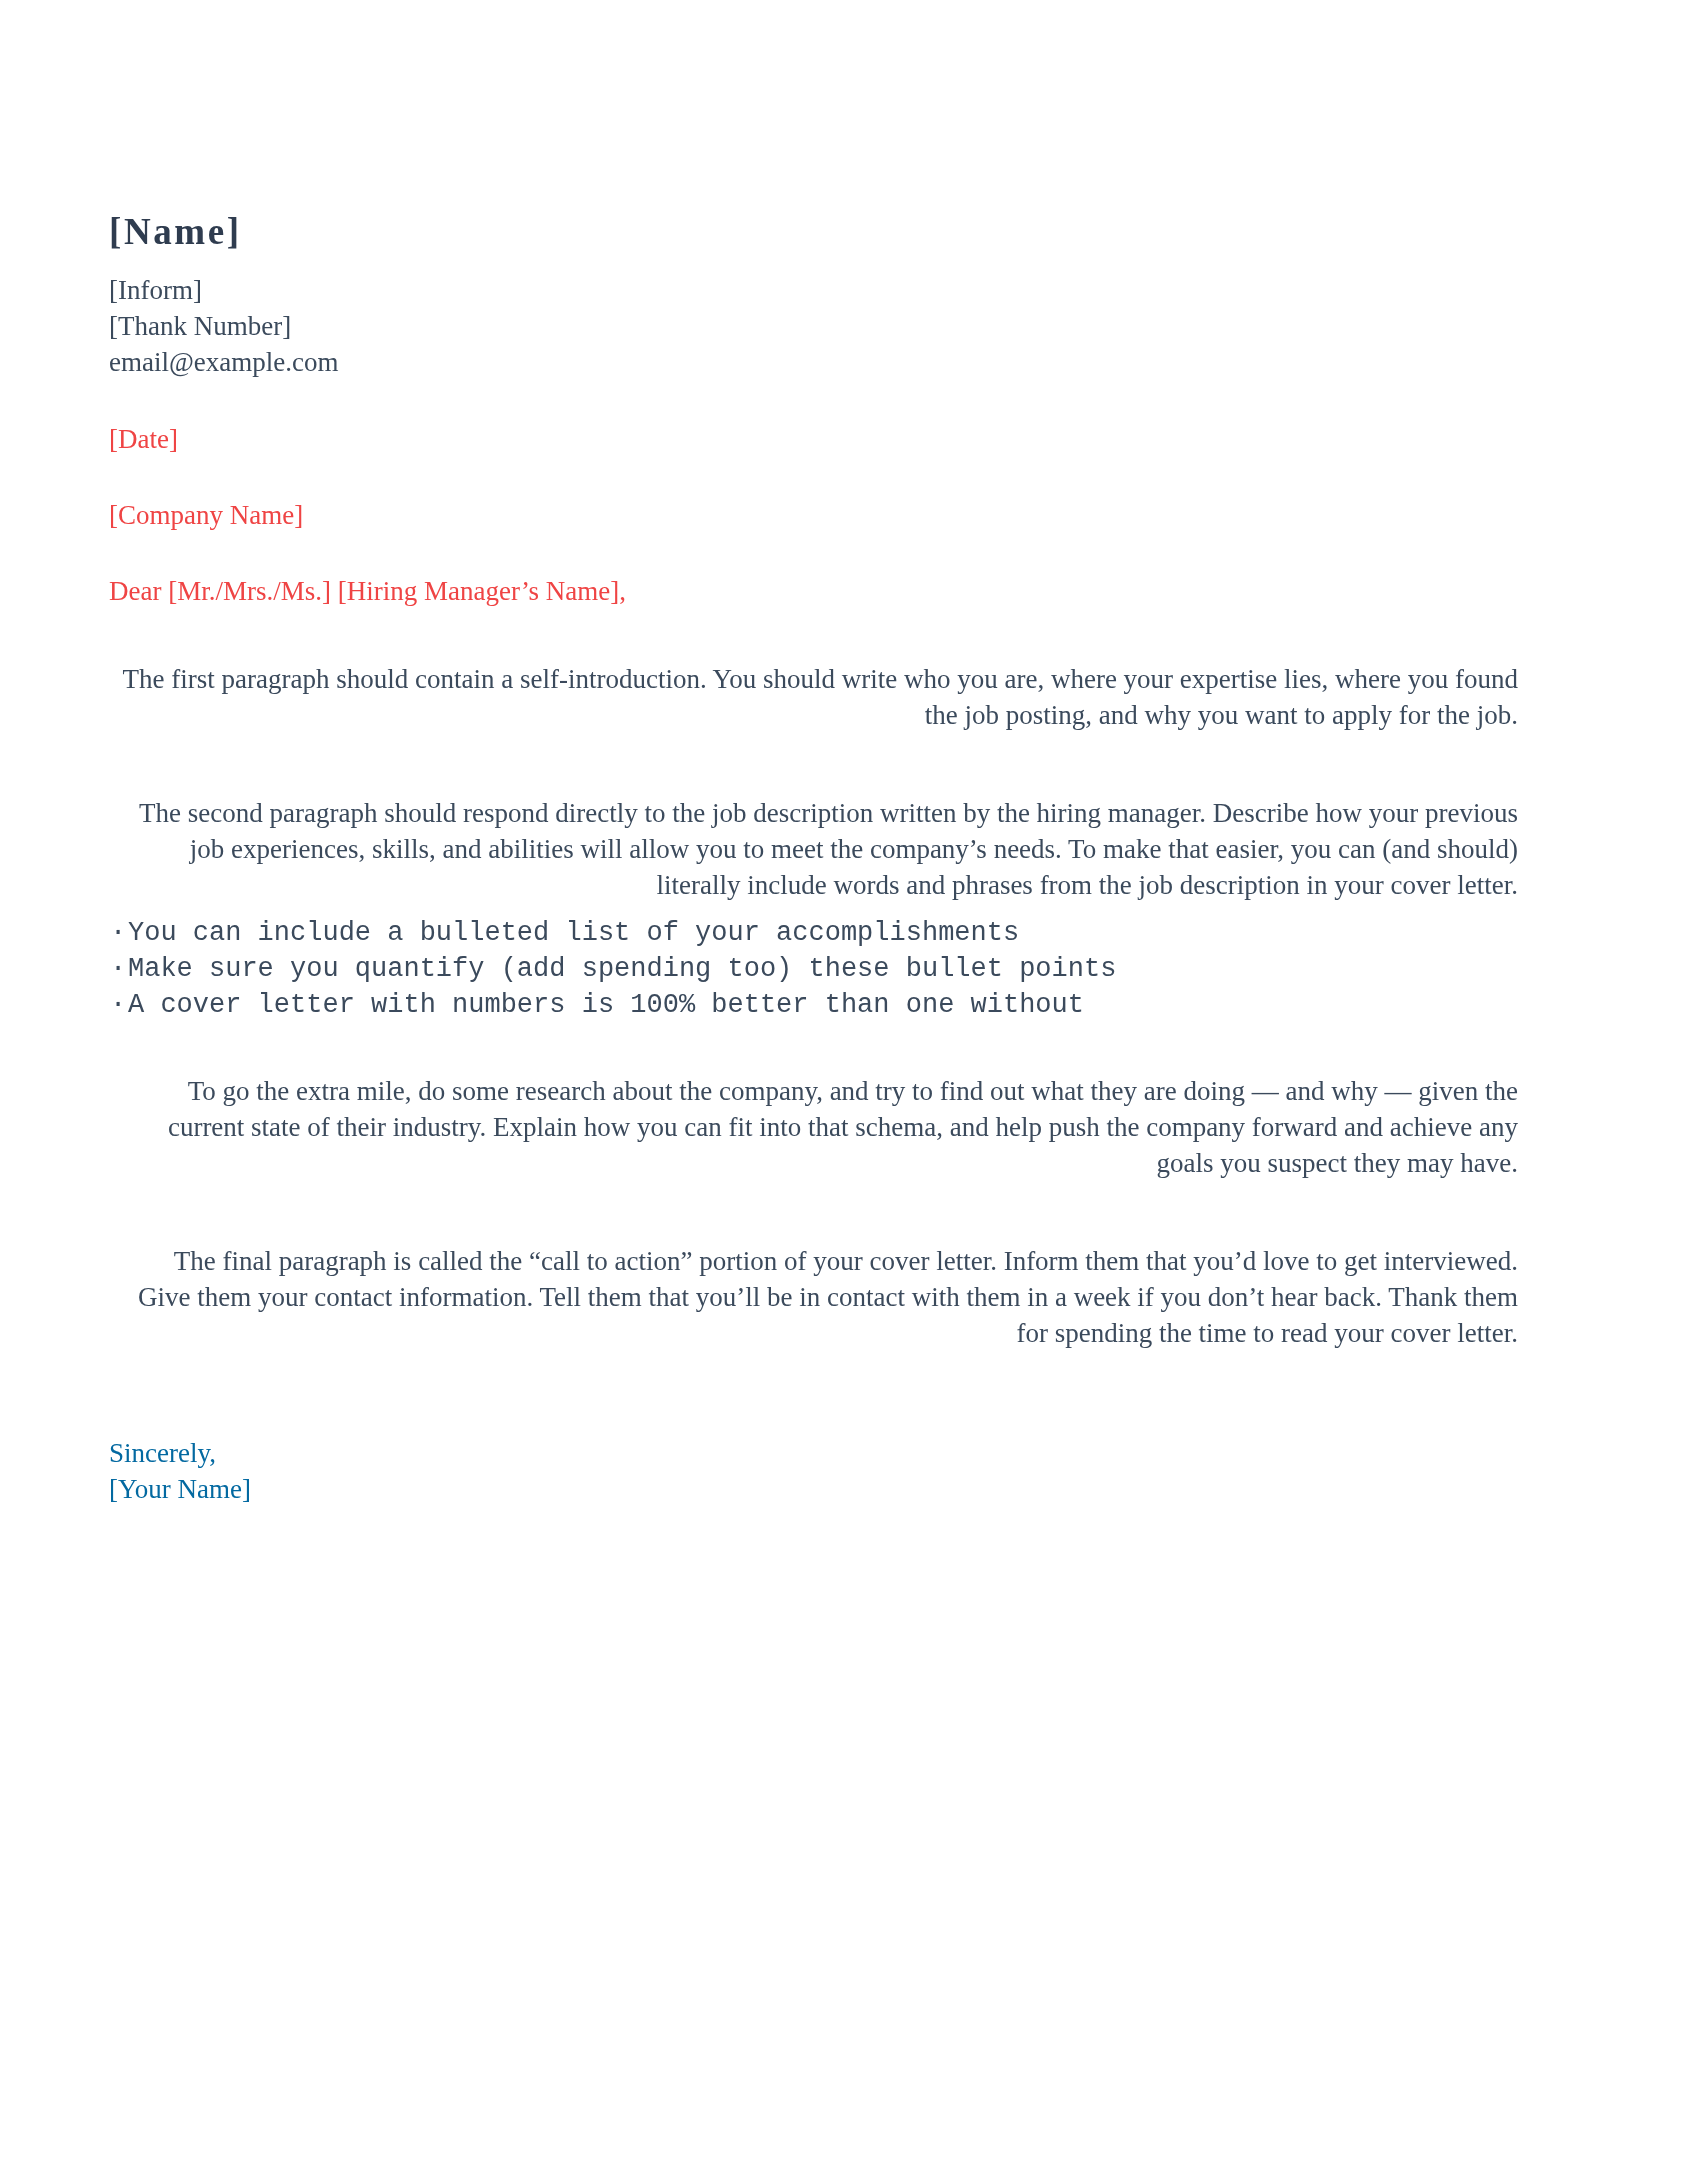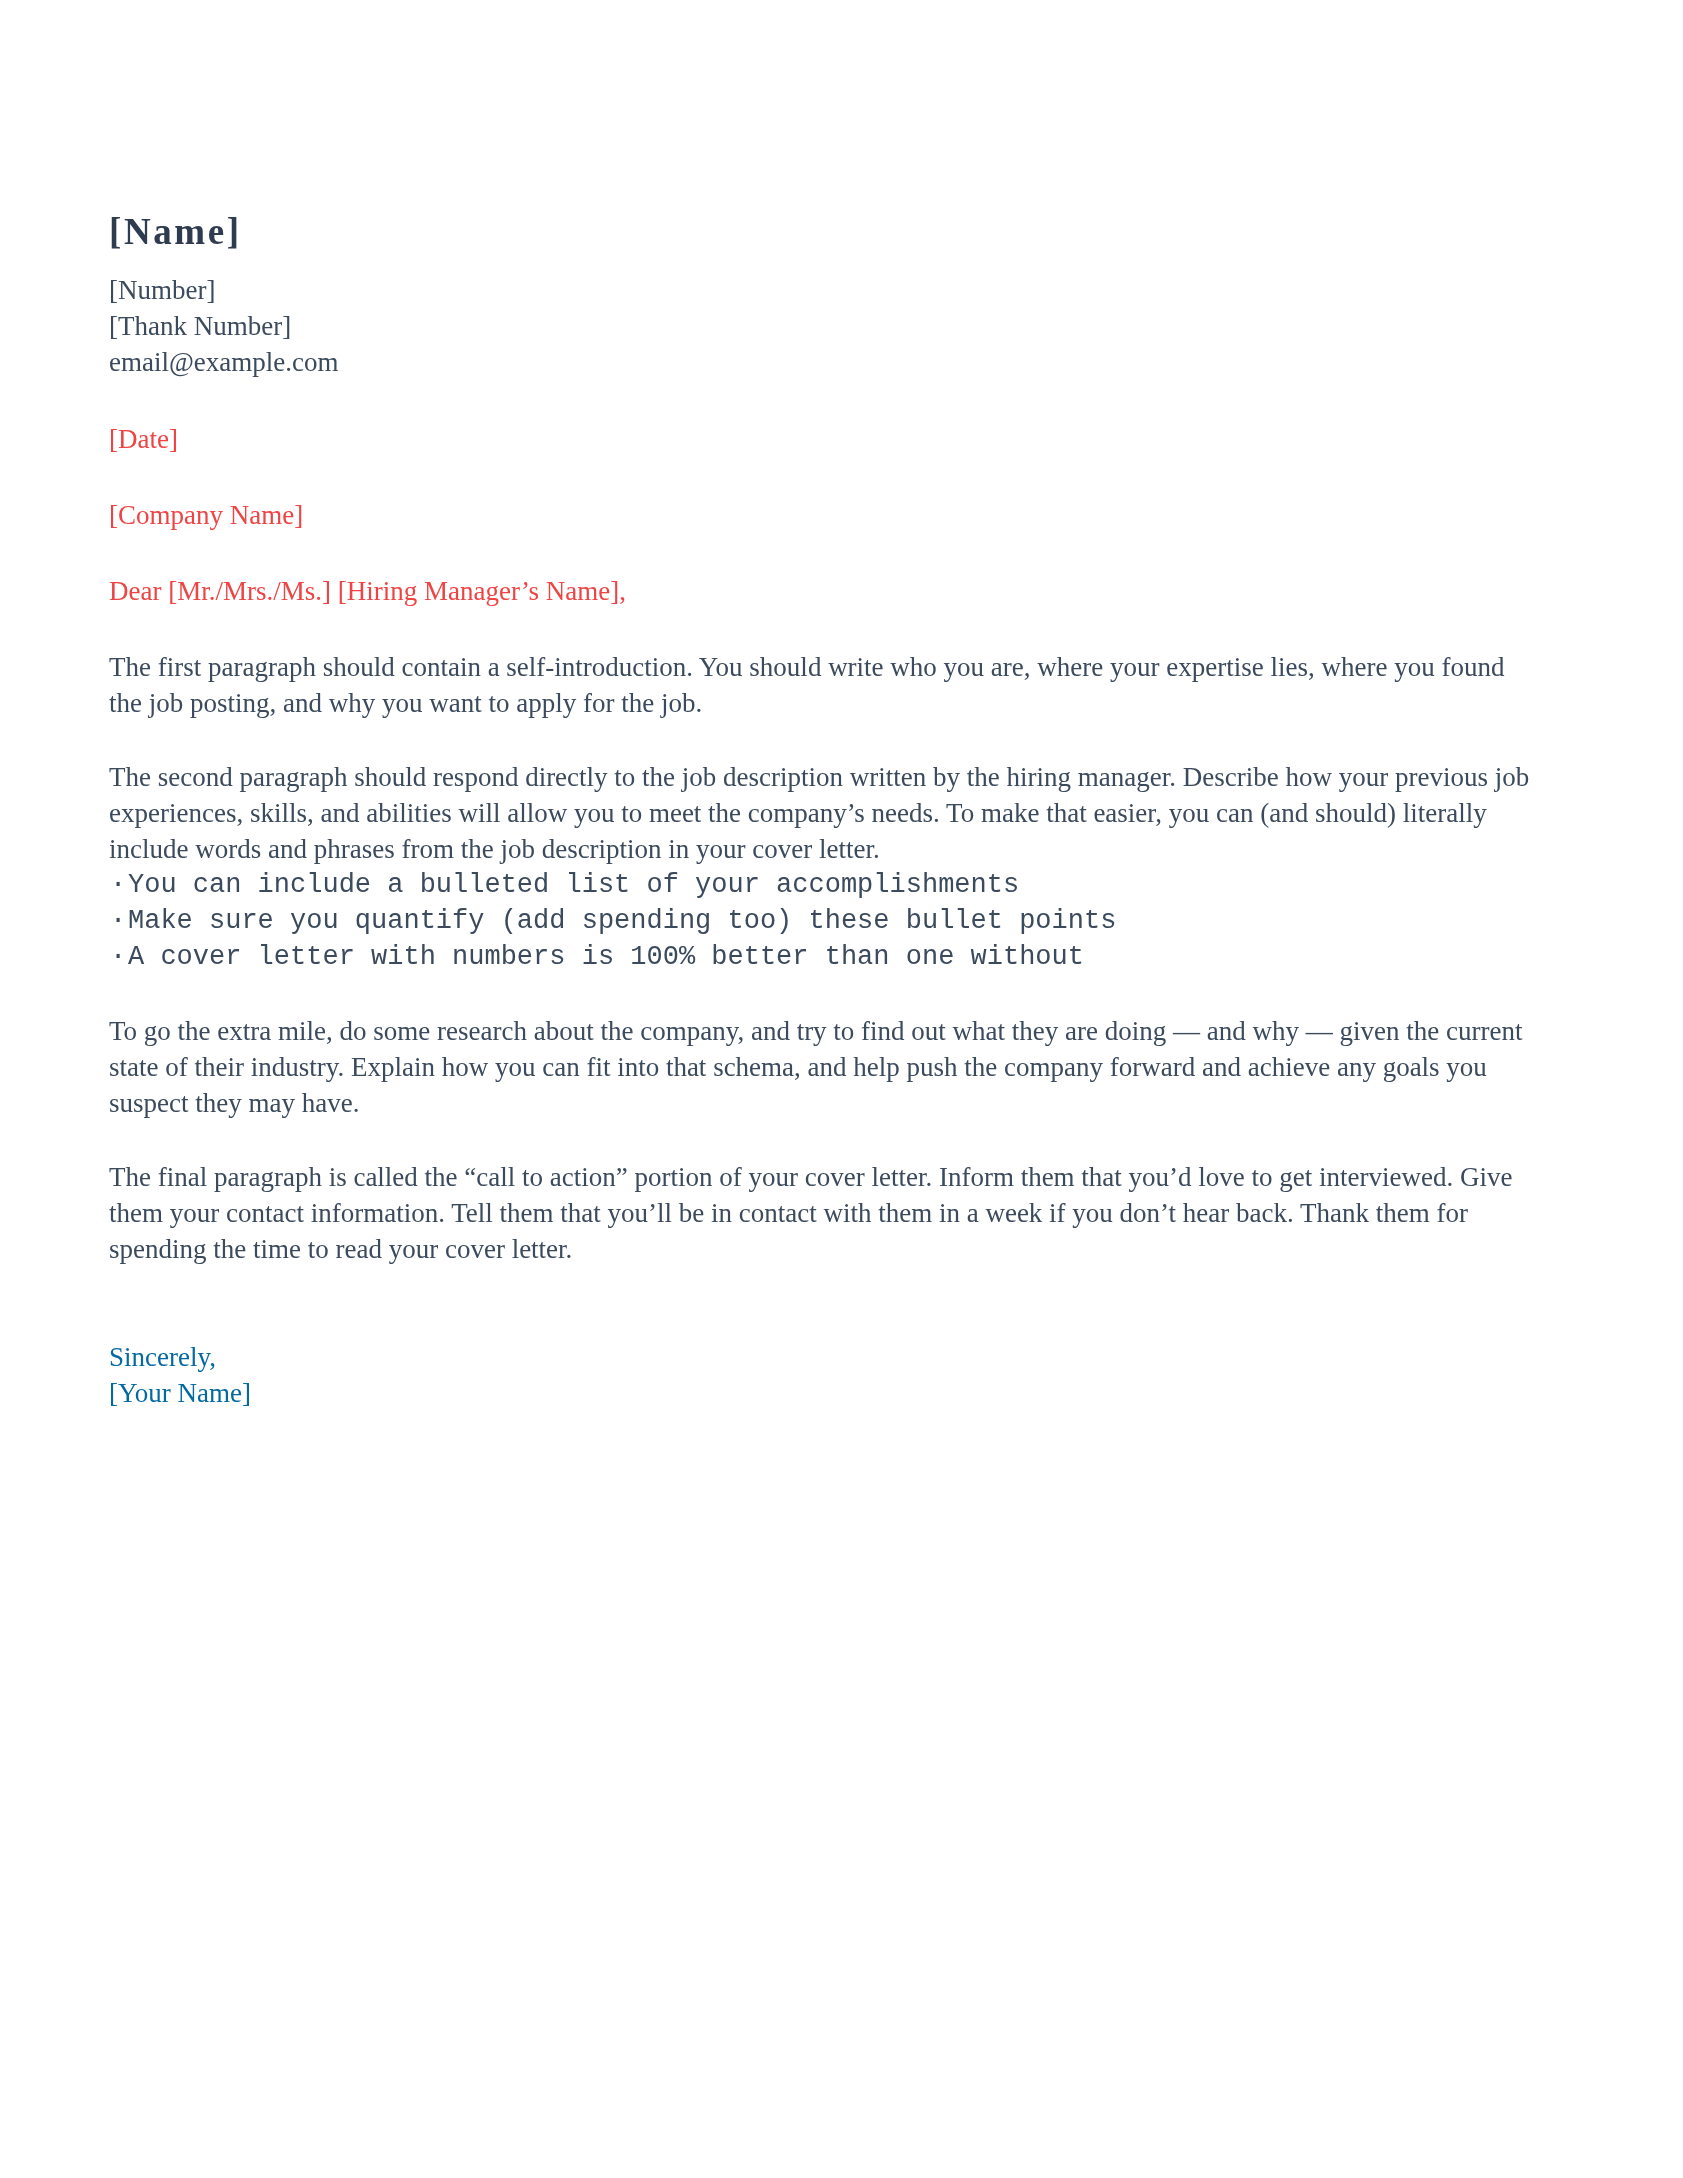--- a/index.html
+++ b/index.html
@@ -53,22 +53,22 @@
     margin: 0;
   }
   .gap-lg { height: 41px; }
   .gap-md { height: 40px; }
   .gap-sm { height: 38px; }
 
   .para {
     font-size: 27px;
     line-height: 36px;
     color: #3b4a5c;
-    margin: 0;
-    text-align: left;
+    margin: 12px;
+    text-align: right;
   }
 
   .bullet-list {
     list-style: none;
     margin: 0;
     padding: 0;
     font-family: Liberation Mono, monospace;
   }
   .bullet-item {
     font-size: 27px;
@@ -95,21 +95,21 @@
 </style>
 </head>
 <body>
 
 <div class="page">
   <div class="letter">
 
     <h1 class="name-heading">[Name]</h1>
 
     <div class="contact-block">
-      <span class="contact-line">[Number]</span>
+      <span class="contact-line">[Inform]</span>
       <span class="contact-line">[Thank Number]</span>
       <span class="contact-line">email@example.com</span>
     </div>
 
     <div class="gap-lg"></div>
 
     <p class="block">[Date]</p>
 
     <div class="gap-md"></div>
 

